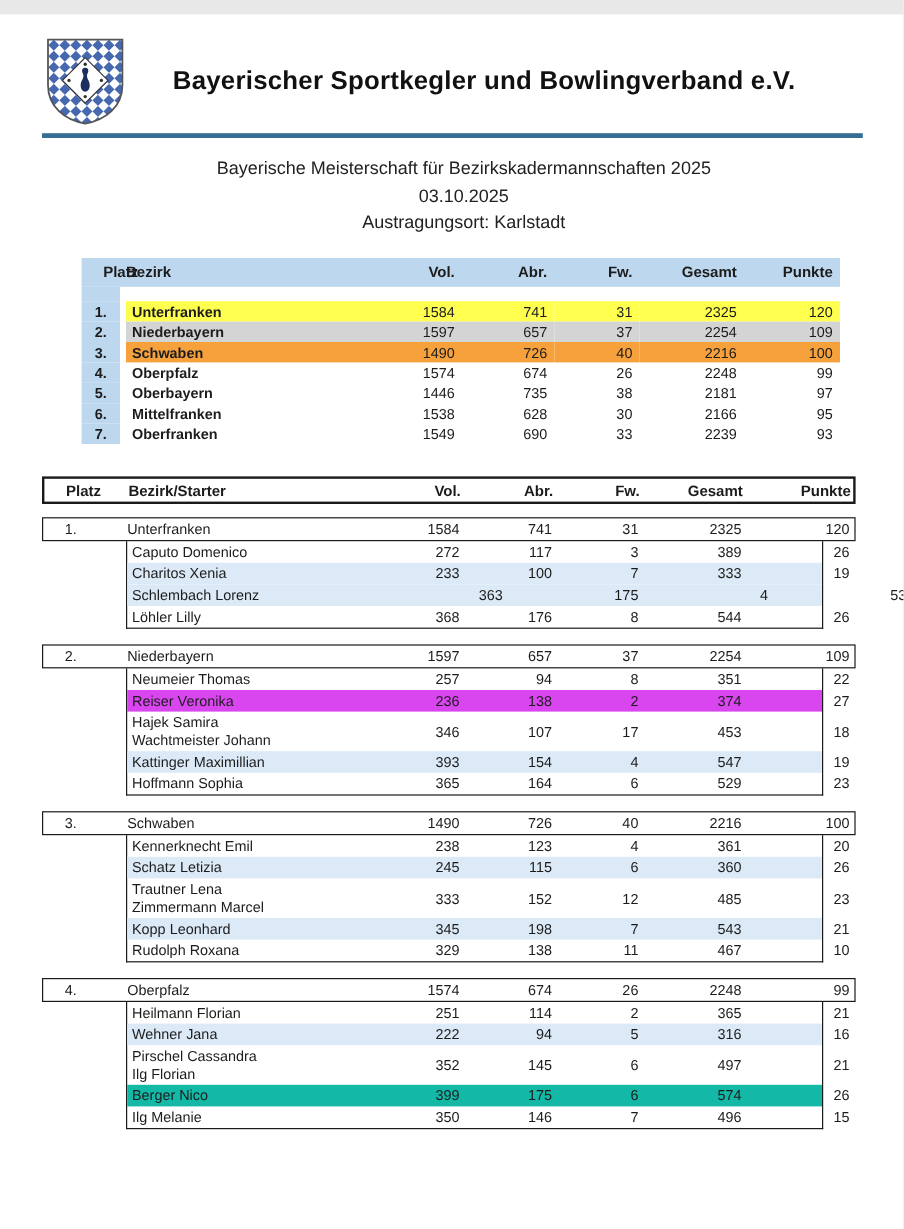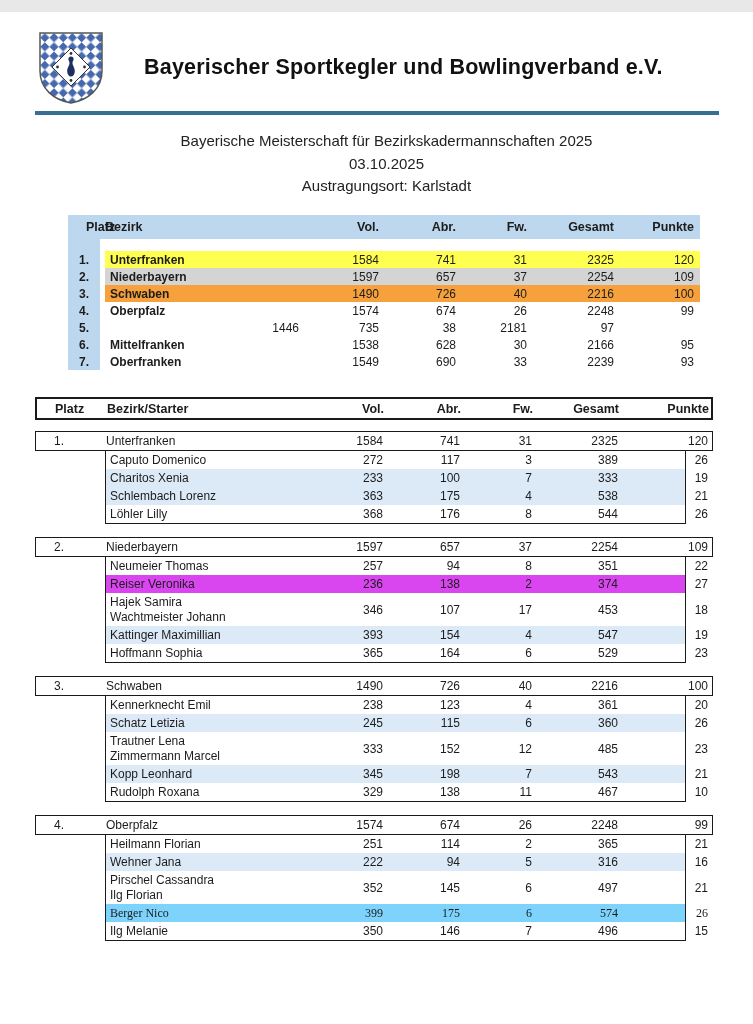--- a/index.html
+++ b/index.html
@@ -127,20 +127,21 @@
           <div class="s-bez cell-l">Oberpfalz</div>
           <div class="s-num">1574</div>
           <div class="s-num">674</div>
           <div class="s-num">26</div>
           <div class="s-num">2248</div>
           <div class="s-num">99</div>
         </div>
         <div class="s-grid-row s-row">
           <div class="s-platz" style="background: rgb(189, 215, 238);">5.</div>
           <div></div>
+          <div class="s-bez cell-l">Oberbayern</div>
           <div class="s-num">1446</div>
           <div class="s-num">735</div>
           <div class="s-num">38</div>
           <div class="s-num">2181</div>
           <div class="s-num">97</div>
         </div>
         <div class="s-grid-row s-row">
           <div class="s-platz" style="background: rgb(189, 215, 238);">6.</div>
           <div></div>
           <div class="s-bez cell-l">Mittelfranken</div>
@@ -198,21 +199,21 @@
             <div class="p-cols p-row alt" style="background: rgb(220, 233, 247);">
               <div class="p-name">
                 <div>Charitos Xenia</div>
               </div>
               <div class="cell-r">233</div>
               <div class="cell-r">100</div>
               <div class="cell-r">7</div>
               <div class="cell-r">333</div>
               <div class="cell-r">19</div>
             </div>
-            <div class="p-cols p-row alt" style="background: rgb(220, 233, 247);">
+            <div class="p-cols p-row alt" style="background: rgb(220, 233, 247); gap: 36px;">
               <div class="p-name">
                 <div>Schlembach Lorenz</div>
               </div>
               <div class="cell-r">363</div>
               <div class="cell-r">175</div>
               <div class="cell-r">4</div>
               <div class="cell-r">538</div>
               <div class="cell-r">21</div>
             </div>
             <div class="p-cols p-row">
@@ -390,21 +391,21 @@
               <div class="p-name">
                 <div>Pirschel Cassandra</div>
                 <div>Ilg Florian</div>
               </div>
               <div class="cell-r">352</div>
               <div class="cell-r">145</div>
               <div class="cell-r">6</div>
               <div class="cell-r">497</div>
               <div class="cell-r">21</div>
             </div>
-            <div class="p-cols p-row alt" style="background: #7dd3fc; font-family: Liberation Serif, serif;">
+            <div class="p-cols p-row alt" style="background: #14b8a6;">
               <div class="p-name">
                 <div>Berger Nico</div>
               </div>
               <div class="cell-r">399</div>
               <div class="cell-r">175</div>
               <div class="cell-r">6</div>
               <div class="cell-r">574</div>
               <div class="cell-r">26</div>
             </div>
             <div class="p-cols p-row">

